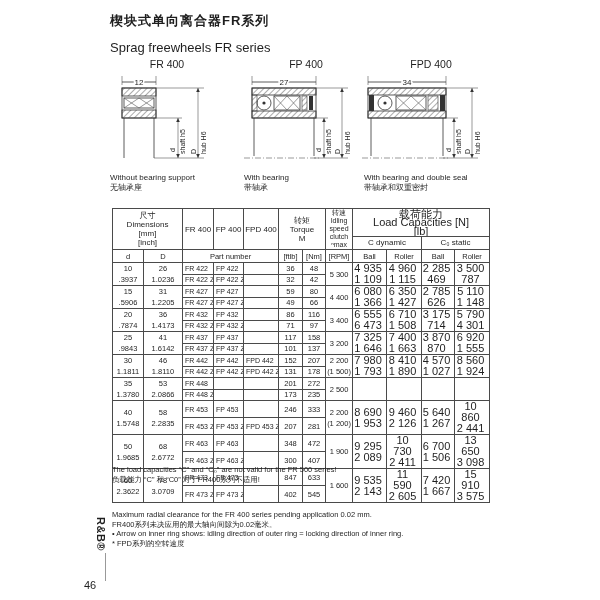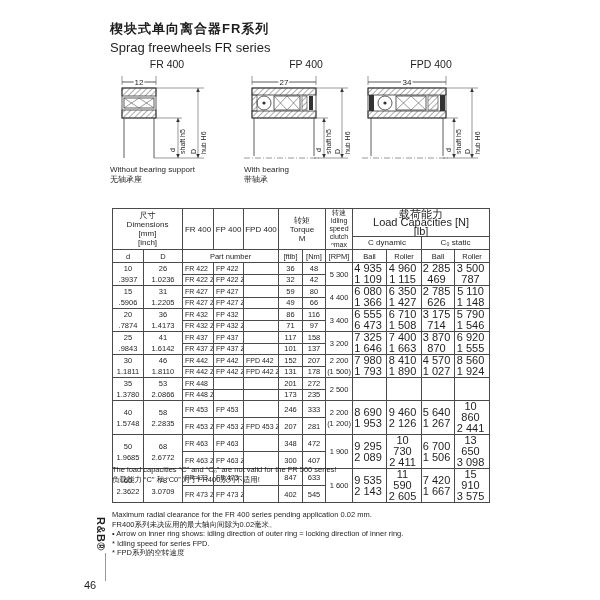--- a/index.html
+++ b/index.html
@@ -1,27 +1,27 @@
 <!DOCTYPE html>
 <html><head>
 <meta charset="utf-8">
 <style>
   html,body{margin:0;padding:0}
   body{width:600px;height:600px;position:relative;background:#fff;
        font-family:"Liberation Sans","DejaVu Sans",sans-serif;color:#1f1f1f;overflow:hidden}
 
   
-  .title-block{position:absolute;left:110px;top:20px}
+  .title-block{position:absolute;left:110px;top:12px}
   .title-zh{font-size:13px;font-weight:bold;letter-spacing:1px}
-  .title-en{font-size:13px;margin-top:2px}
+  .title-en{font-size:13px;margin-top:10px}
 
   
   .drawing{position:absolute;top:58px}
   .dwg-title{font-size:10.5px;text-align:center;margin-bottom:2px}
-  .dwg-caption{font-size:8px;line-height:10px;padding-left:4px;margin-top:1px}
+  .dwg-caption{font-size:8px;line-height:10px;padding-left:4px;margin-top:9px}
   .drawing svg{display:block}
   .dline{stroke:#333;stroke-width:0.8;fill:none}
   .thin{stroke:#555;stroke-width:0.6;fill:none}
   .dtext{font-size:7px;fill:#1f1f1f}
   .dimnum{font-size:8px;fill:#1f1f1f;paint-order:stroke;stroke:#fff;stroke-width:3px}
 
   
   .spec-table{position:absolute;left:112px;top:208px;border-collapse:collapse;
               table-layout:fixed;width:377px;font-size:8px;color:#1f1f1f}
   .spec-table th,.spec-table td{border:1px solid #4a4a4a;padding:0;font-weight:normal;
@@ -180,20 +180,24 @@
     <polygon points="94,46 92.2,50 95.8,50" fill="#333"></polygon>
       <polygon points="94,86 92.2,82 95.8,82" fill="#333"></polygon>
     <line class="thin" x1="112" y1="16" x2="112" y2="86"></line>
     <polygon points="112,16 110.2,20 113.8,20" fill="#333"></polygon>
       <polygon points="112,86 110.2,82 113.8,82" fill="#333"></polygon>
     <text class="dtext" transform="rotate(-90 91 80)" x="91" y="80">d</text>
     <text class="dtext" transform="rotate(-90 101 82)" x="101" y="82" font-size="6.5">shaft h5</text>
     <text class="dtext" transform="rotate(-90 110 82)" x="110" y="82">D</text>
     <text class="dtext" transform="rotate(-90 120 82)" x="120" y="82" font-size="6.5">hub H6</text>
   </svg>
+  <div class="dwg-caption">
+    <div>With bearing and double seal</div>
+    <div>带轴承和双重密封</div>
+  </div>
 </div>
 
 <table class="spec-table">
   <colgroup>
     <col style="width:31px">
       <col style="width:39px">
       <col style="width:31px">
       <col style="width:30px">
     <col style="width:35px">
       <col style="width:24px">
@@ -359,21 +363,21 @@
     <td class="load two" rowspan="2">
       <div>6 710</div>
           <div>1 508</div>
     </td>
     <td class="load two" rowspan="2">
       <div>3 175</div>
           <div>714</div>
     </td>
     <td class="load two" rowspan="2">
       <div>5 790</div>
-          <div>1 546</div>
+          <div>4 301</div>
     </td>
   </tr>
   <tr class="sub-row">
     <td class="part">FR 432 Z</td>
     <td class="part">FP 432 Z</td>
     <td class="part"></td>
     <td class="num">71</td>
     <td class="num">97</td>
   </tr>
 
@@ -632,19 +636,18 @@
   </tr>
 </tbody>
 </table>
 
 <div class="footnotes">
     <div class="note">The load capacities  “C”  and  “C₀”  are not valid for the FR 500 series!</div>
     <div class="note">负载能力 “C” 和 “C0” 对于FR400系列不适用!</div>
     <div class="note note-gap">Maximum radial clearance for the FR 400 series pending application 0.02 mm.</div>
     <div class="note">FR400系列未决应用的最大轴向间隙为0.02毫米。</div>
     <div class="note">• Arrow on inner ring shows: idling direction of outer ring = locking direction of inner ring.</div>
-    <div class="note">* Idling speed for series FPD.</div>
     <div class="note">* FPD系列的空转速度</div>
   </div>
 
 <div class="brand">R&amp;B®</div>
 <div class="brand-rule"></div>
 <div class="page-number">46</div>
 
 </body></html>

